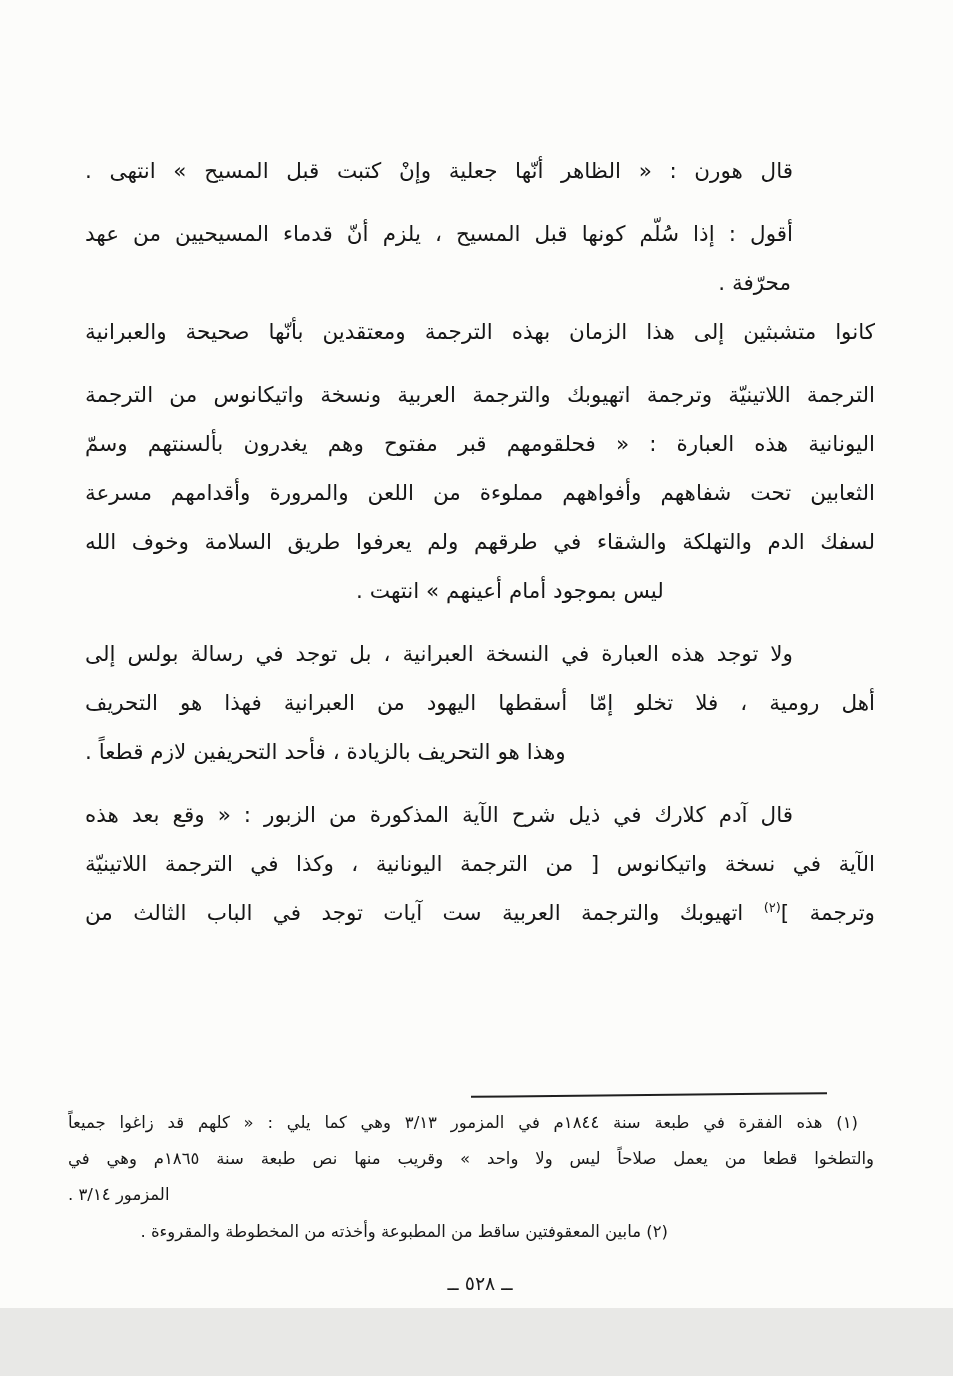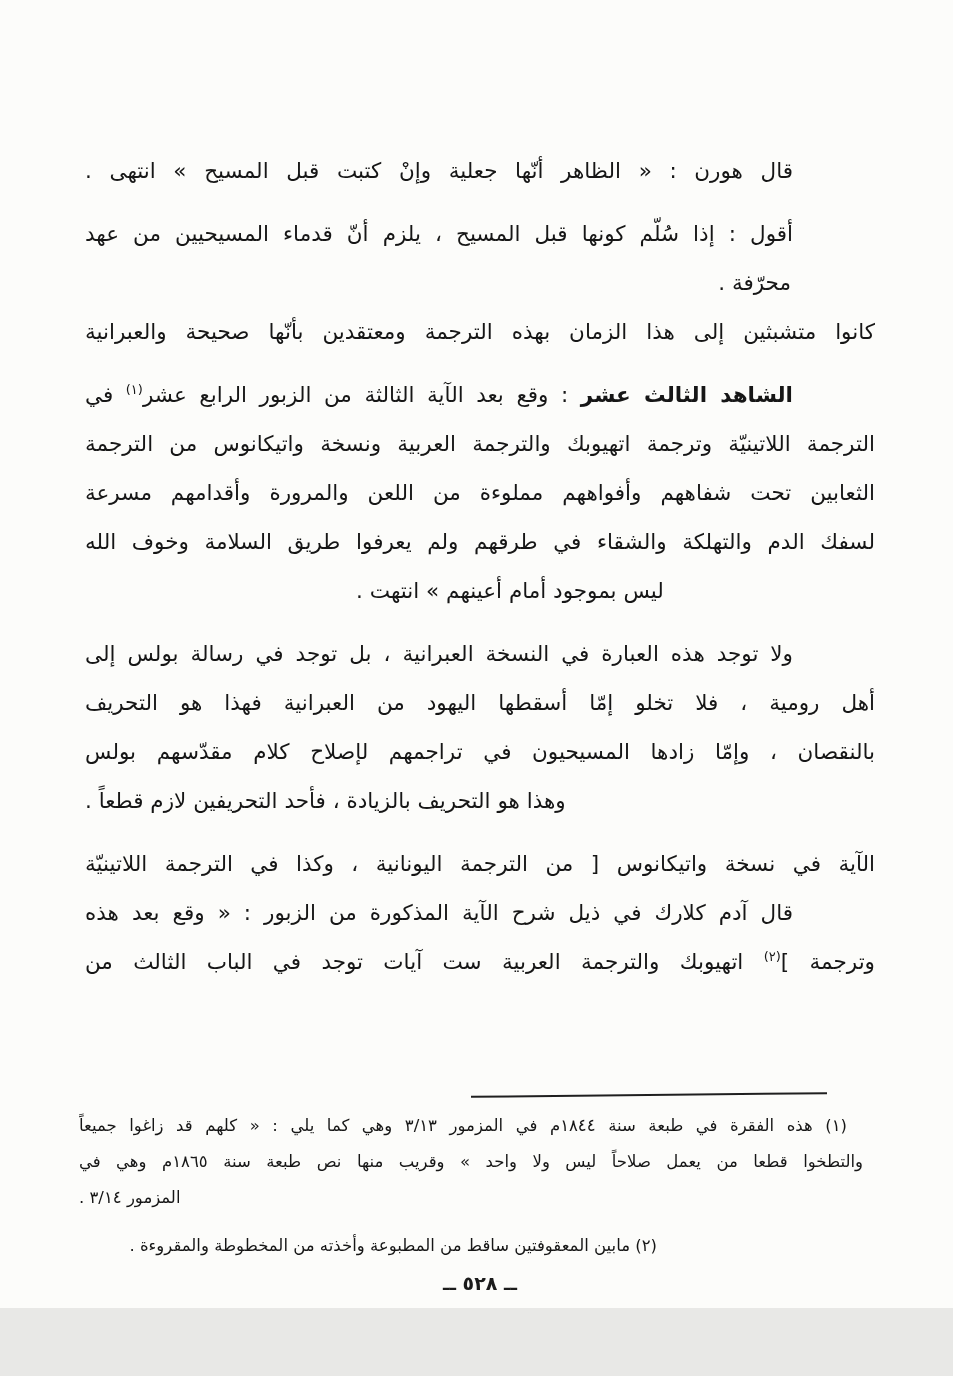--- a/index.html
+++ b/index.html
@@ -39,61 +39,59 @@
   .fn-sep{
     width:356px;height:0;
     border-top:2.5px solid #1f1f1f;
     margin:0 48px 9px auto;
     transform:rotate(-0.6deg);
   }
   .fn .line{
     font-size:16.5px;
     line-height:36px;height:36px;
   }
-  .fn .para{margin:12px;}
+  .fn .para{margin:1px;}
   .line.first-fn{padding-right:16px;}
   .line.last-right-lg{text-align:center;text-align-last:right;padding-right:206px;}
   .page-number{
     position:absolute;
     top:1266px;right:78px;width:790px;
     text-align:center;
     font-size:19px;line-height:34px;
     color:#1b1b1b;
-    font-weight:bold;
   }
 </style>
 </head>
 <body>
 
 <div class="page">
   <div class="text-block" id="body-area">
       <div class="para">
         <div class="line j first"><span>قال هورن : « الظاهر أنّها جعلية وإنْ كتبت قبل المسيح » انتهى .</span></div>
       </div>
       <div class="para">
         <div class="line j first"><span>أقول : إذا سُلّم كونها قبل المسيح ، يلزم أنّ قدماء المسيحيين من عهد</span></div>
         <div class="line last-right"><span>محرّفة .</span></div>
         <div class="line j"><span>كانوا متشبثين إلى هذا الزمان بهذه الترجمة ومعتقدين بأنّها صحيحة والعبرانية</span></div>
       </div>
       <div class="para">
-        <div class="line j first"><span class="b">الشاهد الثالث عشر</span><span> : وقع بعد الآية الثالثة من الزبور الرابع عشر</span><span class="sup">(١)</span><span> في</span></div>
         <div class="line j"><span>الترجمة اللاتينيّة وترجمة اتهيوبك والترجمة العربية ونسخة واتيكانوس من الترجمة</span></div>
+        <div class="line j"><span>اليونانية هذه العبارة : « فحلقومهم قبر مفتوح وهم يغدرون بألسنتهم وسمّ</span></div>
         <div class="line j"><span>الثعابين تحت شفاههم وأفواههم مملوءة من اللعن والمرورة وأقدامهم مسرعة</span></div>
         <div class="line j"><span>لسفك الدم والتهلكة والشقاء في طرقهم ولم يعرفوا طريق السلامة وخوف الله</span></div>
         <div class="line last-center"><span>ليس بموجود أمام أعينهم » انتهت .</span></div>
       </div>
       <div class="para">
         <div class="line j first"><span>ولا توجد هذه العبارة في النسخة العبرانية ، بل توجد في رسالة بولس إلى</span></div>
         <div class="line j"><span>أهل رومية ، فلا تخلو إمّا أسقطها اليهود من العبرانية فهذا هو التحريف</span></div>
-        <div class="line j"><span>بالنقصان ، وإمّا زادها المسيحيون في تراجمهم لإصلاح كلام مقدّسهم بولس</span></div>
         <div class="line last-left"><span>وهذا هو التحريف بالزيادة ، فأحد التحريفين لازم قطعاً .</span></div>
       </div>
       <div class="para">
+        <div class="line j first"><span>قال آدم كلارك في ذيل شرح الآية المذكورة من الزبور : « وقع بعد هذه</span></div>
         <div class="line j"><span>الآية في نسخة واتيكانوس [ من الترجمة اليونانية ، وكذا في الترجمة اللاتينيّة</span></div>
-        <div class="line j first"><span>قال آدم كلارك في ذيل شرح الآية المذكورة من الزبور : « وقع بعد هذه</span></div>
         <div class="line j"><span>وترجمة ]</span><span class="sup">(٢)</span><span> اتهيوبك والترجمة العربية ست آيات توجد في الباب الثالث من</span></div>
       </div>
     </div>
 
   <div class="footnote-block fn">
     <div class="fn-sep"></div>
     <div id="footnotes-area">
         <div class="para">
           <div class="line j first-fn"><span>(١) هذه الفقرة في طبعة سنة ١٨٤٤م في المزمور ٣/١٣ وهي كما يلي : « كلهم قد زاغوا جميعاً</span></div>
           <div class="line j"><span>والتطخوا قطعا من يعمل صلاحاً ليس ولا واحد » وقريب منها نص طبعة سنة ١٨٦٥م وهي في</span></div>

